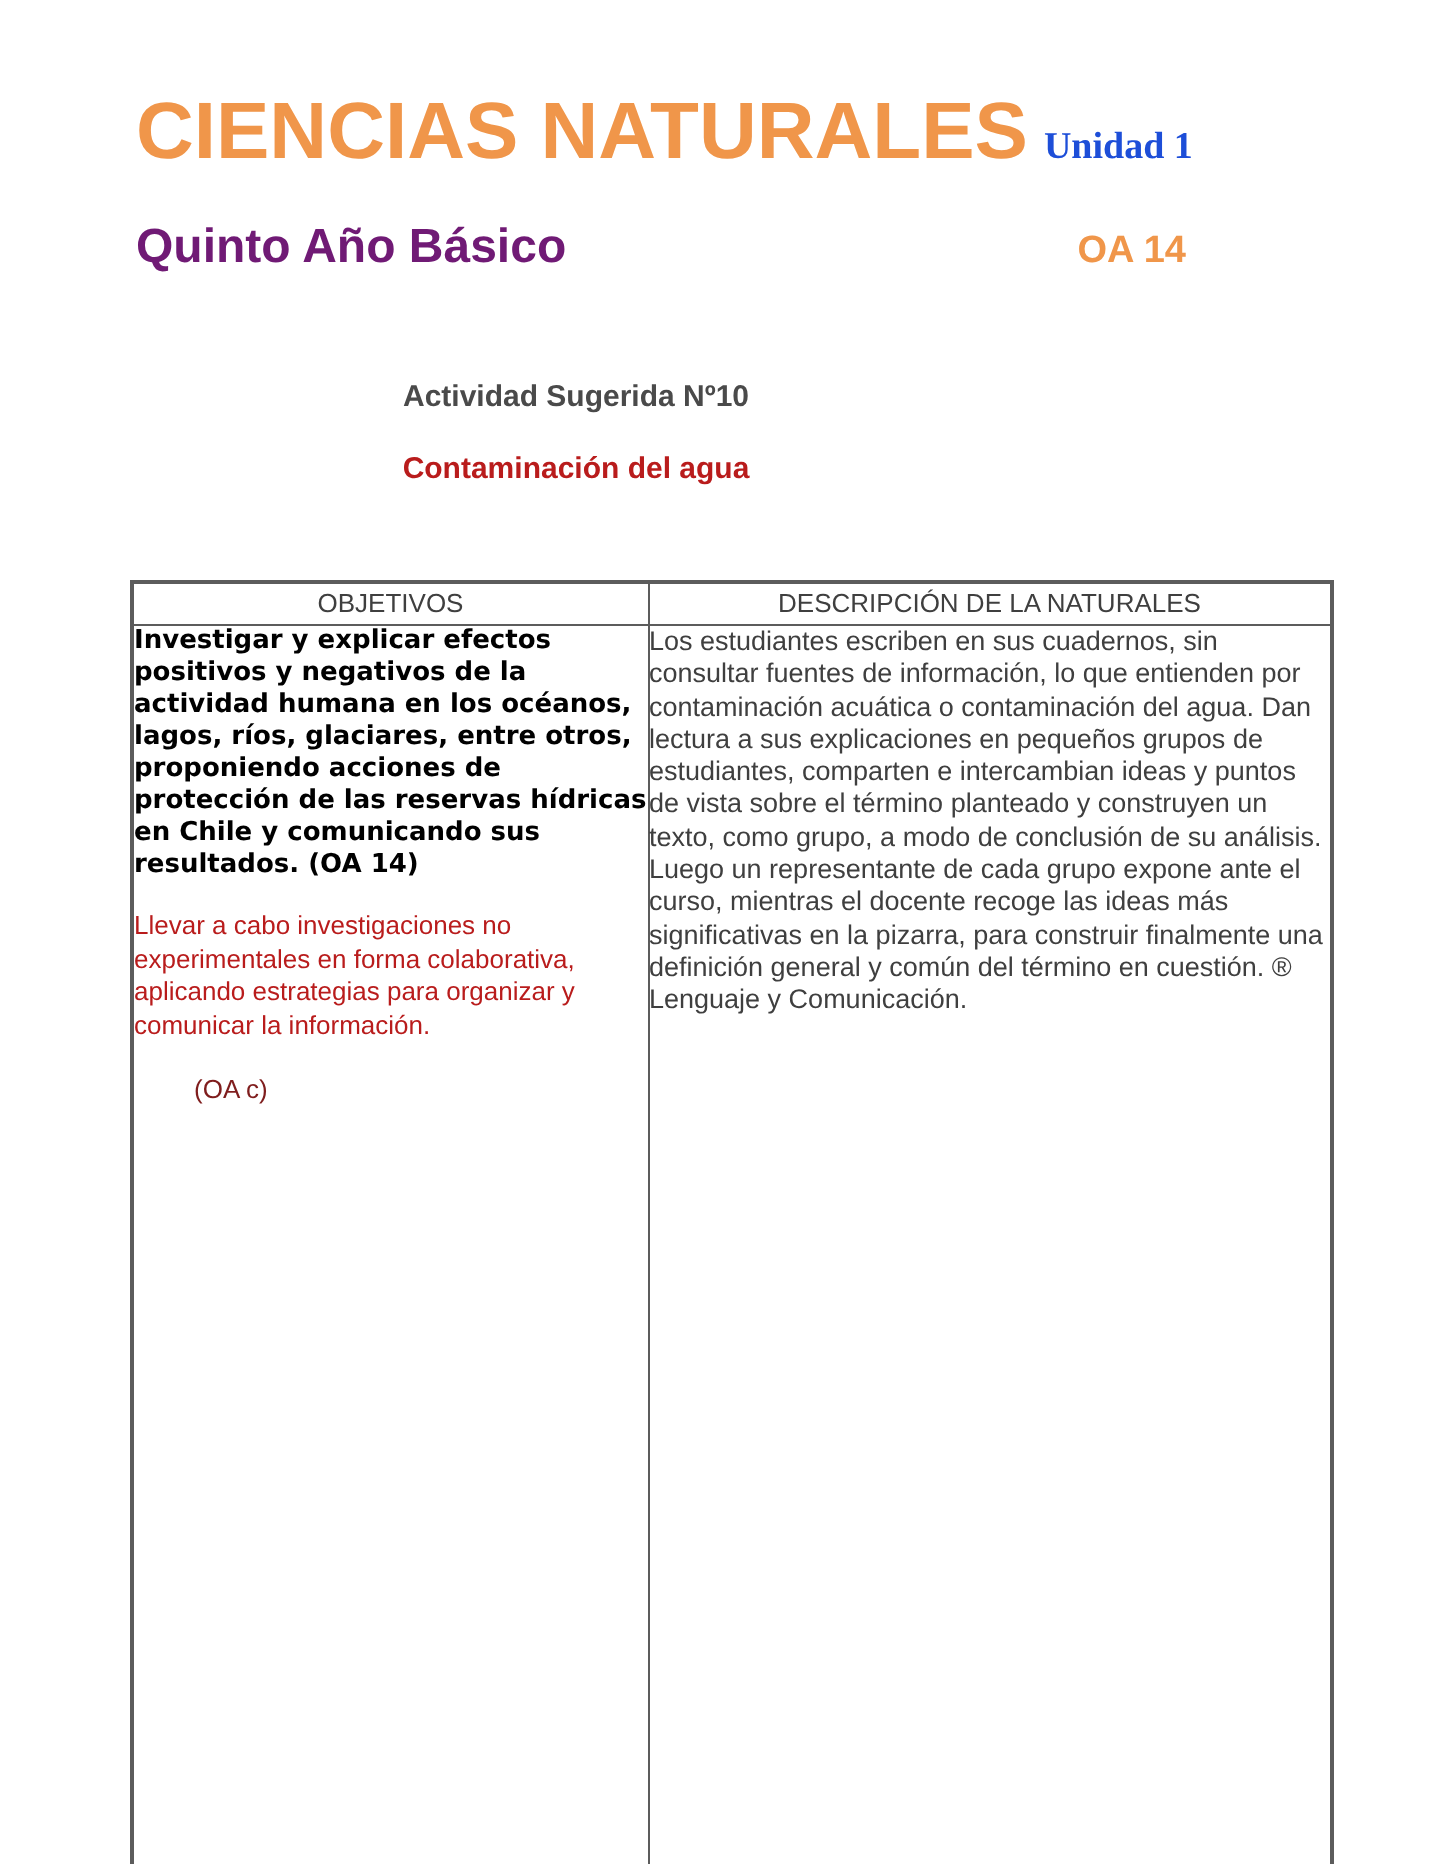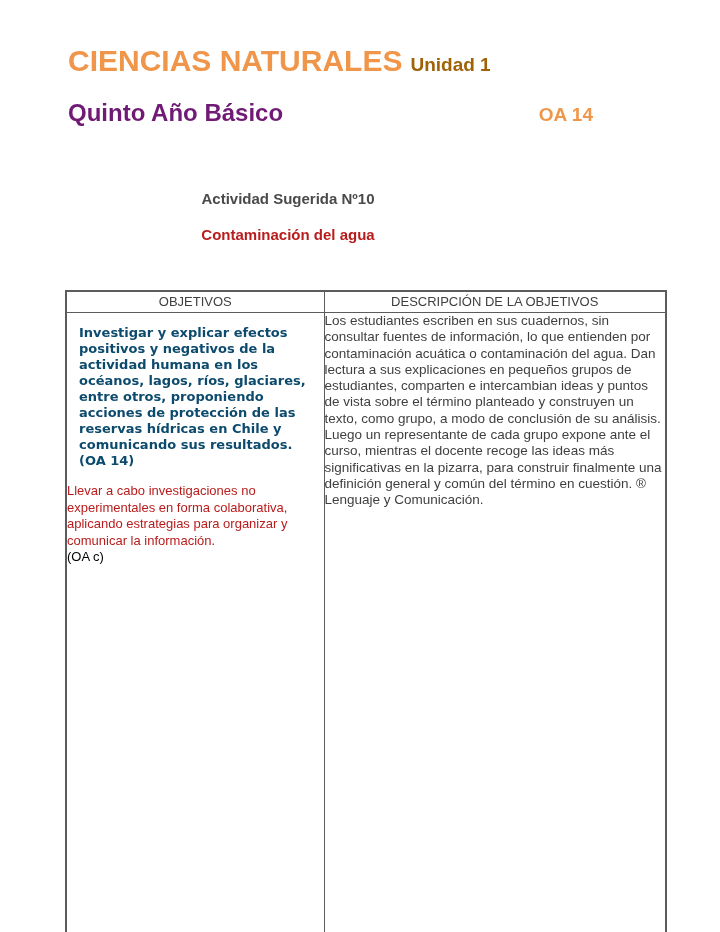--- a/index.html
+++ b/index.html
@@ -19,30 +19,31 @@
   
   .doc-header {
     position: absolute;
     left: 68px;
     top: 44px;
     width: 592px;
   }
   .course-title {
     color: #F0964A;
     font-weight: bold;
-    font-size: 30px;
+    font-size: 40px;
     letter-spacing: 0px;
     line-height: 1.1;
     white-space: nowrap;
   }
   .unit-label {
-    color: #a16207;
+    color: #1d4ed8;
     font-weight: bold;
     font-size: 19px;
     margin-left: 8px;
+    font-family: Liberation Serif, serif;
   }
   .grade-row {
     margin-top: 22px;
     display: flex;
     justify-content: space-between;
     align-items: baseline;
     width: 525px;
   }
   .grade-title {
     color: #701a75;
@@ -111,34 +112,35 @@
   }
 
   .cell-objetivos {
     padding: 3px 7px 4px 6px;
   }
   .objetivo-primary {
     font-family: "DejaVu Sans", sans-serif;
     font-weight: bold;
     font-size: 13px;
     line-height: 16px;
-    color: #0c4a6e;
-    margin: 12px;
+    color: #000000;
+    margin: 0;
   }
   .objetivo-secondary {
     font-size: 13px;
     line-height: 16.5px;
     color: #b91c1c;
     margin: 14px 0 0 0;
   }
   .objetivo-ref {
     font-size: 13px;
     line-height: 16.5px;
-    color: #000000;
-    margin: 0;
+    color: #7f1d1d;
+    margin: 16px;
+    padding-left: 14px;
   }
 
   .cell-descripcion {
     padding: 20px 10px 4px 9px;
   }
   .descripcion-text {
     font-size: 13.5px;
     line-height: 16.3px;
     color: #3F3F3F;
     margin: 0;
@@ -165,21 +167,21 @@
   </div>
 
   <table class="activity-table">
     <colgroup>
       <col class="col-objetivos">
       <col class="col-descripcion">
     </colgroup>
     <thead>
       <tr>
         <th>OBJETIVOS</th>
-        <th>DESCRIPCIÓN DE LA OBJETIVOS</th>
+        <th>DESCRIPCIÓN DE LA NATURALES</th>
       </tr>
     </thead>
     <tbody>
       <tr>
         <td class="cell-objetivos">
           <p class="objetivo-primary">Investigar y explicar efectos positivos y negativos de la actividad humana en los océanos, lagos, ríos, glaciares, entre otros, proponiendo acciones de protección de las reservas hídricas en Chile y comunicando sus resultados. (OA 14)</p>
           <p class="objetivo-secondary">Llevar a cabo investigaciones no experimentales en forma colaborativa, aplicando estrategias para organizar y comunicar la información.</p>
           <p class="objetivo-ref">(OA c)</p>
         </td>
         <td class="cell-descripcion">

